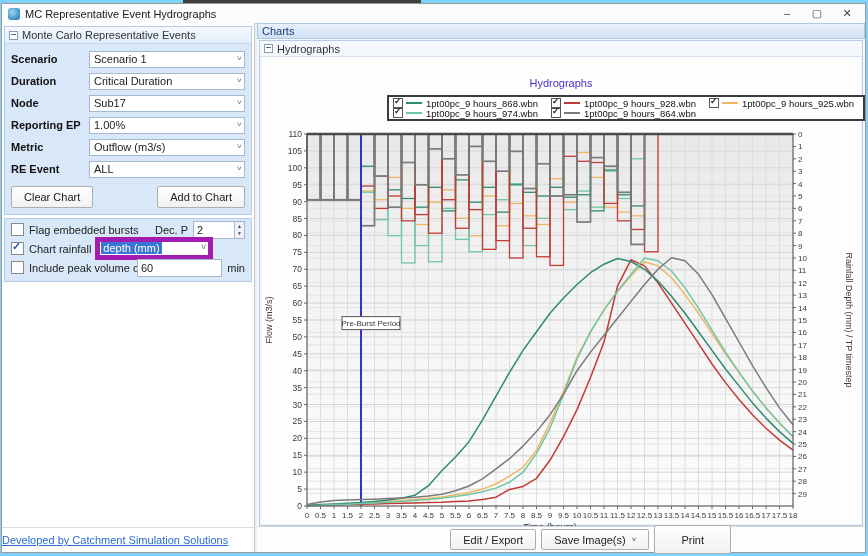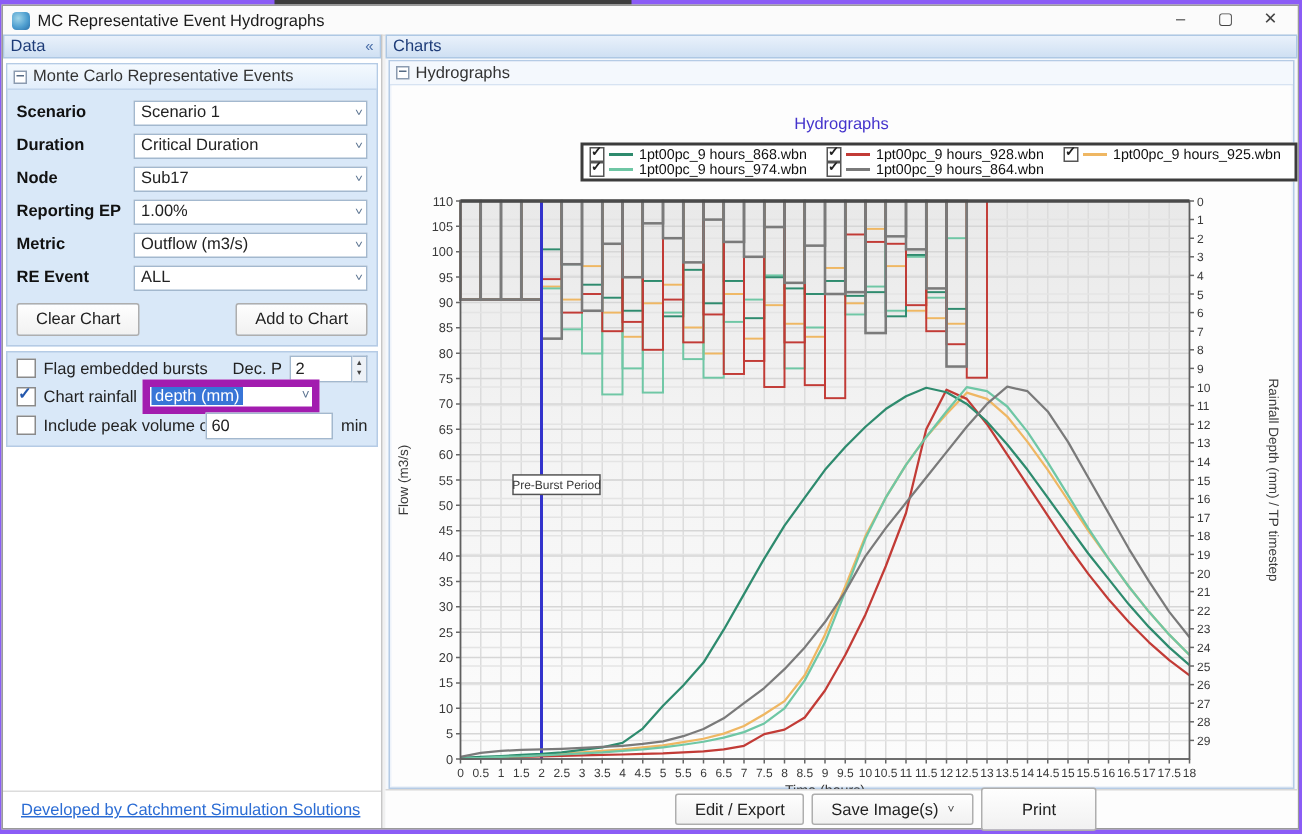--- a/index.html
+++ b/index.html
@@ -1,17 +1,17 @@
 <!DOCTYPE html>
 <html><head>
 <meta charset="utf-8">
 <style>
   html,body{margin:0;padding:0;}
   body{font-family:"Liberation Sans",sans-serif;font-size:11px;color:#222;}
-  .stage{position:relative;width:868px;height:556px;background:#8b5cf6;overflow:hidden;}
+  .stage{position:relative;width:868px;height:556px;background:#7dd3fc;overflow:hidden;}
   .bg-window-strip{position:absolute;left:183px;top:0;width:238px;height:6px;background:#3d3d3d;}
   .window{position:absolute;left:1px;top:3px;width:865px;height:550px;background:#f0f0f0;
           border:1px solid #9a9a9a;box-sizing:border-box;}
   
   .titlebar{position:relative;height:19px;background:#fbfbfb;border-bottom:1px solid #e0e0e0;
             display:flex;align-items:center;}
   .app-icon{width:12px;height:12px;margin:0 5px 0 6px;border-radius:3px;
             background:radial-gradient(circle at 35% 35%, #9fd4e8 0%, #4f9fd0 55%, #2b6fa8 100%);}
   .title-text{font-size:11px;color:#1a1a1a;}
   .win-controls{position:absolute;right:4px;top:0;height:19px;display:flex;align-items:center;gap:2px;}
@@ -51,21 +51,21 @@
                   display:flex;align-items:center;font-size:11px;}
   .spin .spin-arrows{display:flex;flex-direction:column;border:1px solid #a3b8ce;border-left:none;height:18px;
                      box-sizing:border-box;justify-content:center;background:#eef2f7;}
   .spin .spin-arrows span{font-size:5px;line-height:5px;color:#444;padding:1px 2px;}
   .rain-combo{width:118px;height:23px;background:#fff;border:5px solid #a21caf;display:flex;align-items:flex-start;
               justify-content:space-between;padding:0 2px 0 1px;box-sizing:border-box;margin-left:4px;}
   .rain-combo .sel{background:#3875d7;color:#fff;font-size:11px;padding:0 2px;}
   .num-input{width:106px;height:16px;background:#fff;border:1px solid #a3b8ce;font-size:11px;padding:0 3px;
              display:flex;align-items:center;}
   .panel-footer{position:absolute;left:0;right:0;bottom:0;height:24px;background:#fff;border-top:1px solid #dcdcdc;
-                display:flex;align-items:center;padding-left:12px;}
+                display:flex;align-items:center;}
   .link{color:#2b6cd4;text-decoration:underline;font-size:11px;}
   
   .chart-grp{position:absolute;left:2px;top:17px;right:2px;bottom:26px;border:1px solid #b5cbe5;background:#eef3fa;}
   .chart-grp-hdr{height:15px;background:#f4f8fd;border-bottom:1px solid #d7e3f2;display:flex;align-items:center;
                  padding:0 4px;color:#333;}
   .chart-area{position:absolute;left:1px;top:16px;right:1px;bottom:1px;background:#fdfdfd;}
   .chart-title{position:absolute;top:20px;left:0;width:100%;text-align:center;color:#4433cc;font-size:11px;}
   .legend{position:absolute;left:126px;top:38px;width:478px;background:#fff;border:2px solid #3c3c3c;
           padding:1px 4px;display:flex;flex-wrap:wrap;column-gap:13px;box-sizing:border-box;}
   .leg-item{display:flex;align-items:center;height:10px;margin:0;}
@@ -92,24 +92,20 @@
       <span class="app-icon"></span>
       <span class="title-text">MC Representative Event Hydrographs</span>
       <span class="win-controls">
         <span class="win-btn">–</span>
         <span class="win-btn">▢</span>
         <span class="win-btn">✕</span>
       </span>
     </div>
 
     <div class="data-panel">
-      <div class="panel-hdr">
-        <span>Data</span>
-        <span class="pin-glyph">«</span>
-      </div>
 
       <div class="grp">
         <div class="grp-hdr">
           <span class="collapse-glyph"></span>
           <span>Monte Carlo Representative Events</span>
         </div>
         <div class="form">
           <div class="frow">
             <span class="flabel">Scenario</span>
             <span class="combo">

